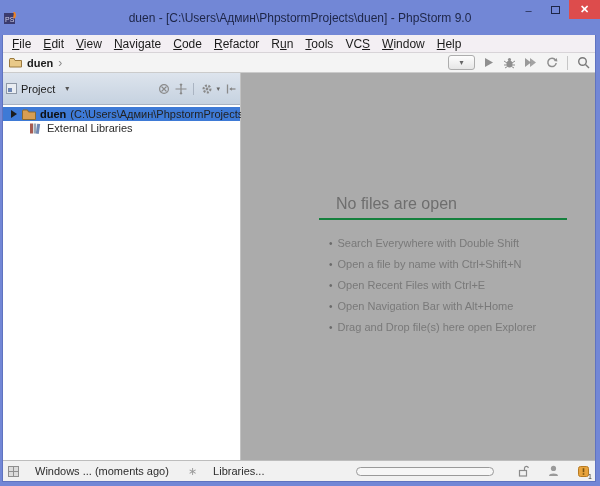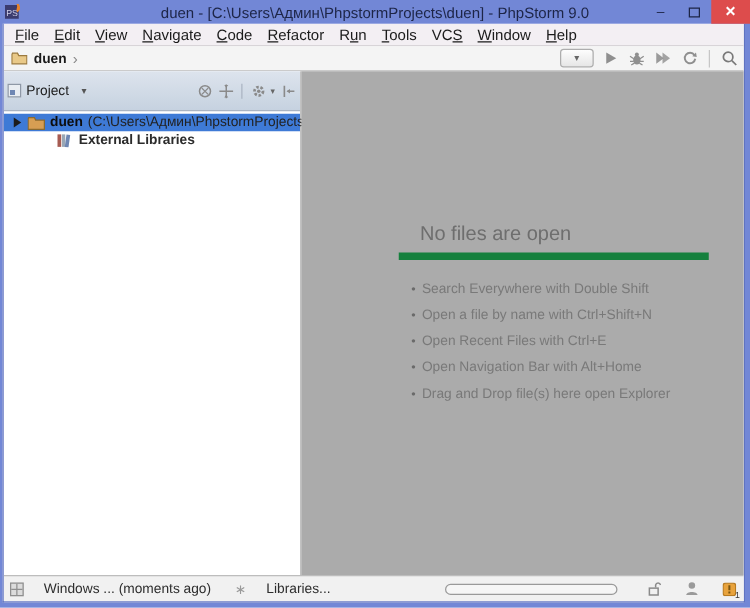--- a/index.html
+++ b/index.html
@@ -6,21 +6,21 @@
   html,body { margin:0; padding:0; }
   body {
     width:600px; height:486px; overflow:hidden;
     font-family:"Liberation Sans", sans-serif;
     background:#7287d6;
   }
   .window { width:600px; height:486px; display:flex; flex-direction:column;
     background:#7287d6; padding:0 4px 4px 2px; }
 
   
-  .titlebar { height:19px; margin:0 -4px 0 -2px; position:relative;
+  .titlebar { height:35px; margin:0 -4px 0 -2px; position:relative;
     display:flex; align-items:center; flex:0 0 auto; }
   .app-icon { width:14px; height:13px; margin-left:4px; position:relative; }
   .title-text { position:absolute; left:0; right:0; text-align:center;
     font-size:12px; color:#1d2547; white-space:nowrap; }
   .win-controls { position:absolute; right:0; top:0; height:19px; display:flex; }
   .win-btn { width:27px; height:19px; display:flex; align-items:center;
     justify-content:center; font-size:11px; color:#1d2547; cursor:default; }
   .btn-max-glyph { width:9px; height:8px; border:1px solid #1d2547; display:block; }
   .btn-close { width:31px; background:#dd4c4c; color:#fff; font-weight:bold; font-size:11px; }
 
@@ -65,27 +65,27 @@
 
   .tree { padding-top:2px; font-size:11px; }
   .tree-row { height:14px; display:flex; align-items:center; white-space:nowrap; }
   .tree-row.selected { background:#3e7ad6; }
   .tw-arrow { width:0; height:0; border-left:6px solid #1c1c1c;
     border-top:4px solid transparent; border-bottom:4px solid transparent;
     margin:0 5px 0 8px; }
   .tree-icon { width:16px; height:12px; display:flex; align-items:center; justify-content:center; margin-right:4px; }
   .tree-name { font-weight:bold; color:#0d0d0d; margin-right:4px; }
   .tree-path { color:#222; }
-  .tree-row.plain { padding-left:40px; color:#2b2b2b;font-weight:bold; }
+  .tree-row.plain { padding-left:24px; color:#2b2b2b; }
   .tree-label { color:#2b2b2b; }
 
   .editor { flex:1 1 auto; background:#ababab; position:relative; overflow:hidden; }
   .empty-block { position:absolute; left:78px; top:122px; width:248px; }
   .empty-heading { font-size:16px; color:#6e6e6e; padding:0 0 5px 17px;
-    border-bottom:6px solid #15803d; white-space:nowrap; }
+    border-bottom:2px solid #15803d; white-space:nowrap; }
   .tips { margin:17px 0 0 0; padding:0 0 0 10px; list-style:none; }
   .tips li { font-size:11px; color:#797979; margin-bottom:9px; white-space:nowrap; }
   .tips .bullet { color:#6a6a6a; margin-right:5px; font-size:10px; }
 
   
   .statusbar { height:21px; flex:0 0 auto; background:#f1f1f1;
     border-top:1px solid #bdbdbd; display:flex; align-items:center;
     padding:0 5px; gap:16px; font-size:11px; color:#2d2d2d; }
   .sb-grid { width:11px; height:11px; border:1px solid #8f8f8f; background:#dcdcdc; position:relative; }
   .sb-grid::before { content:""; position:absolute; left:0; right:0; top:4px; height:1px; background:#8f8f8f; }

